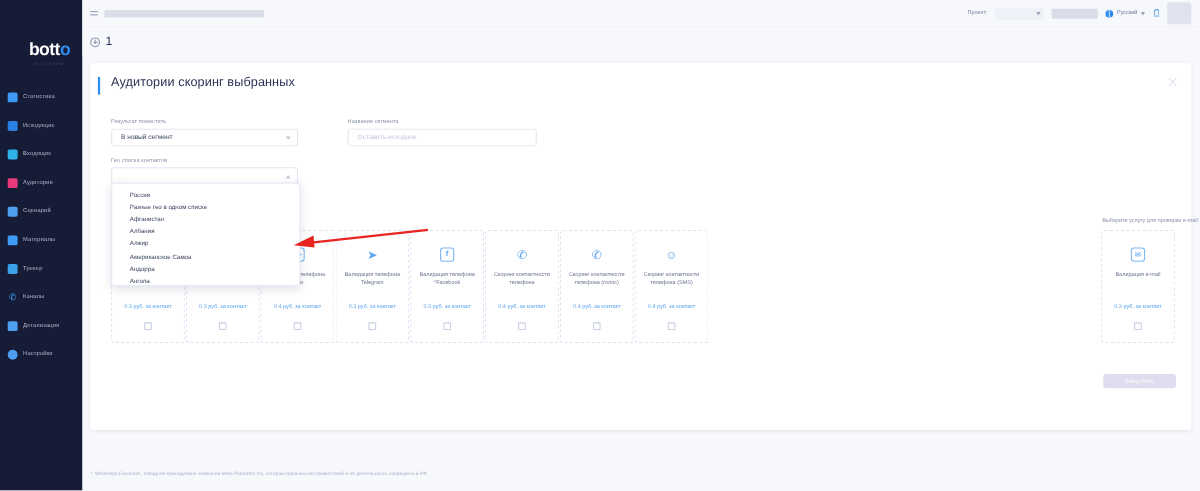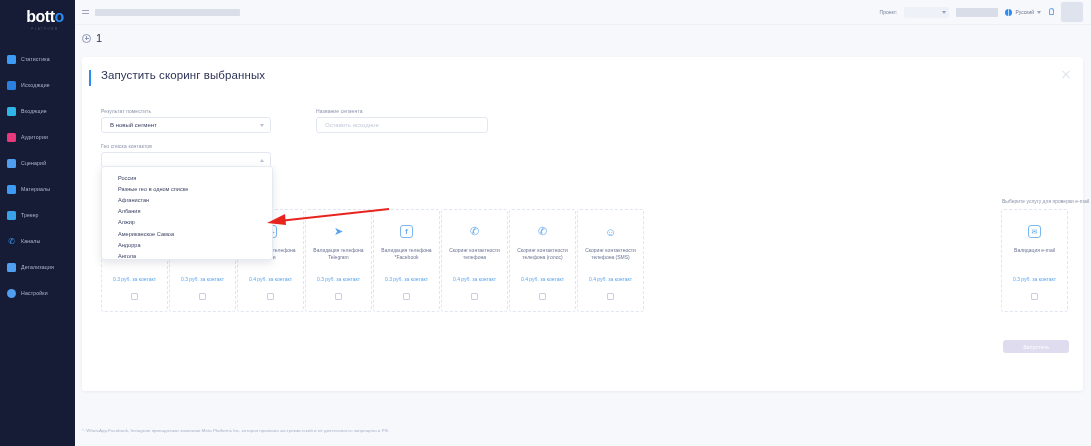--- a/index.html
+++ b/index.html
@@ -11,21 +11,21 @@
   }
   .app { position: relative; width: 1091px; height: 446px; display: flex; }
 
   
   .sidebar {
     width: 75px; height: 446px;
     background: #161c36;
     flex: 0 0 75px;
     position: relative;
   }
-  .logo-wrap { padding: 8px 0 0 15px; text-align: center; height: 32px; }
+  .logo-wrap { padding: 8px 0 0 15px; text-align: center; height: 32px; margin-top: 29px; }
   .logo-text {
     color: #ffffff; font-size: 16px; font-weight: bold;
     letter-spacing: -0.5px; line-height: 18px;
   }
   .logo-text .o-accent { color: #2d8cf0; }
   .logo-sub {
     color: #4a5578; font-size: 3px; letter-spacing: 1.4px;
     text-transform: uppercase; margin-top: 1px;
   }
   .nav { margin-top: 14px; }
@@ -284,21 +284,21 @@
     </div>
 
     <div class="breadcrumb-row">
       <div class="circle-plus"></div>
       <div class="crumb-num">1</div>
     </div>
 
     <div class="panel">
       <div class="panel-head">
         <div class="accent-bar"></div>
-        <div class="panel-title">Запустить скоринг выбранных</div>
+        <div class="panel-title">Аудитории скоринг выбранных</div>
       </div>
       <div class="close-x"></div>
 
       <div class="form-row">
         <div class="field">
           <div class="field-label">Результат поместить</div>
           <div class="select-box">
             <span>В новый сегмент</span>
             <span class="chev"></span>
           </div>

